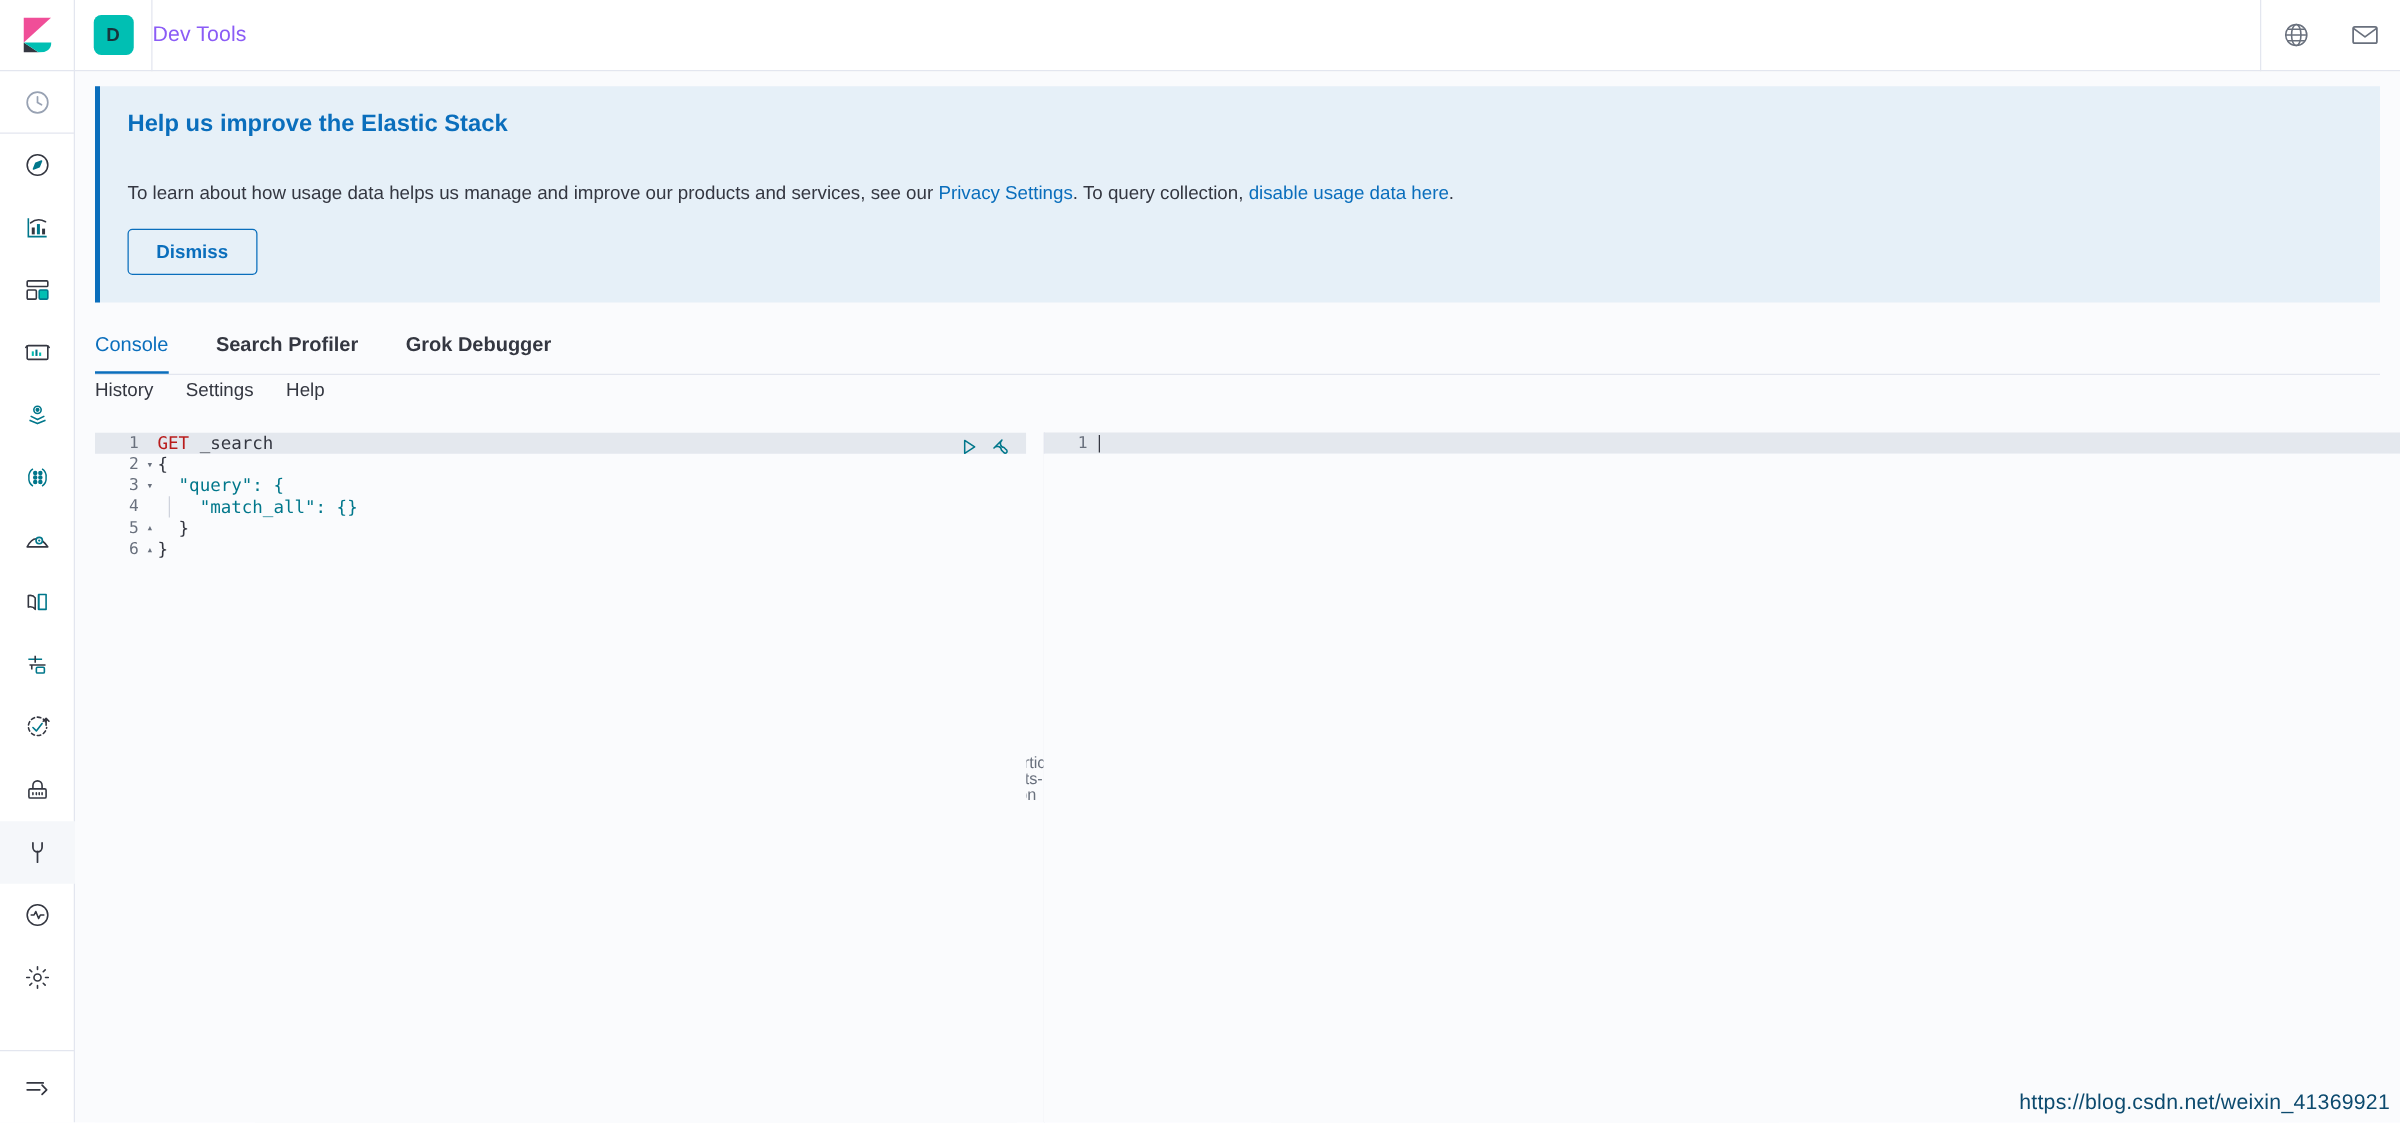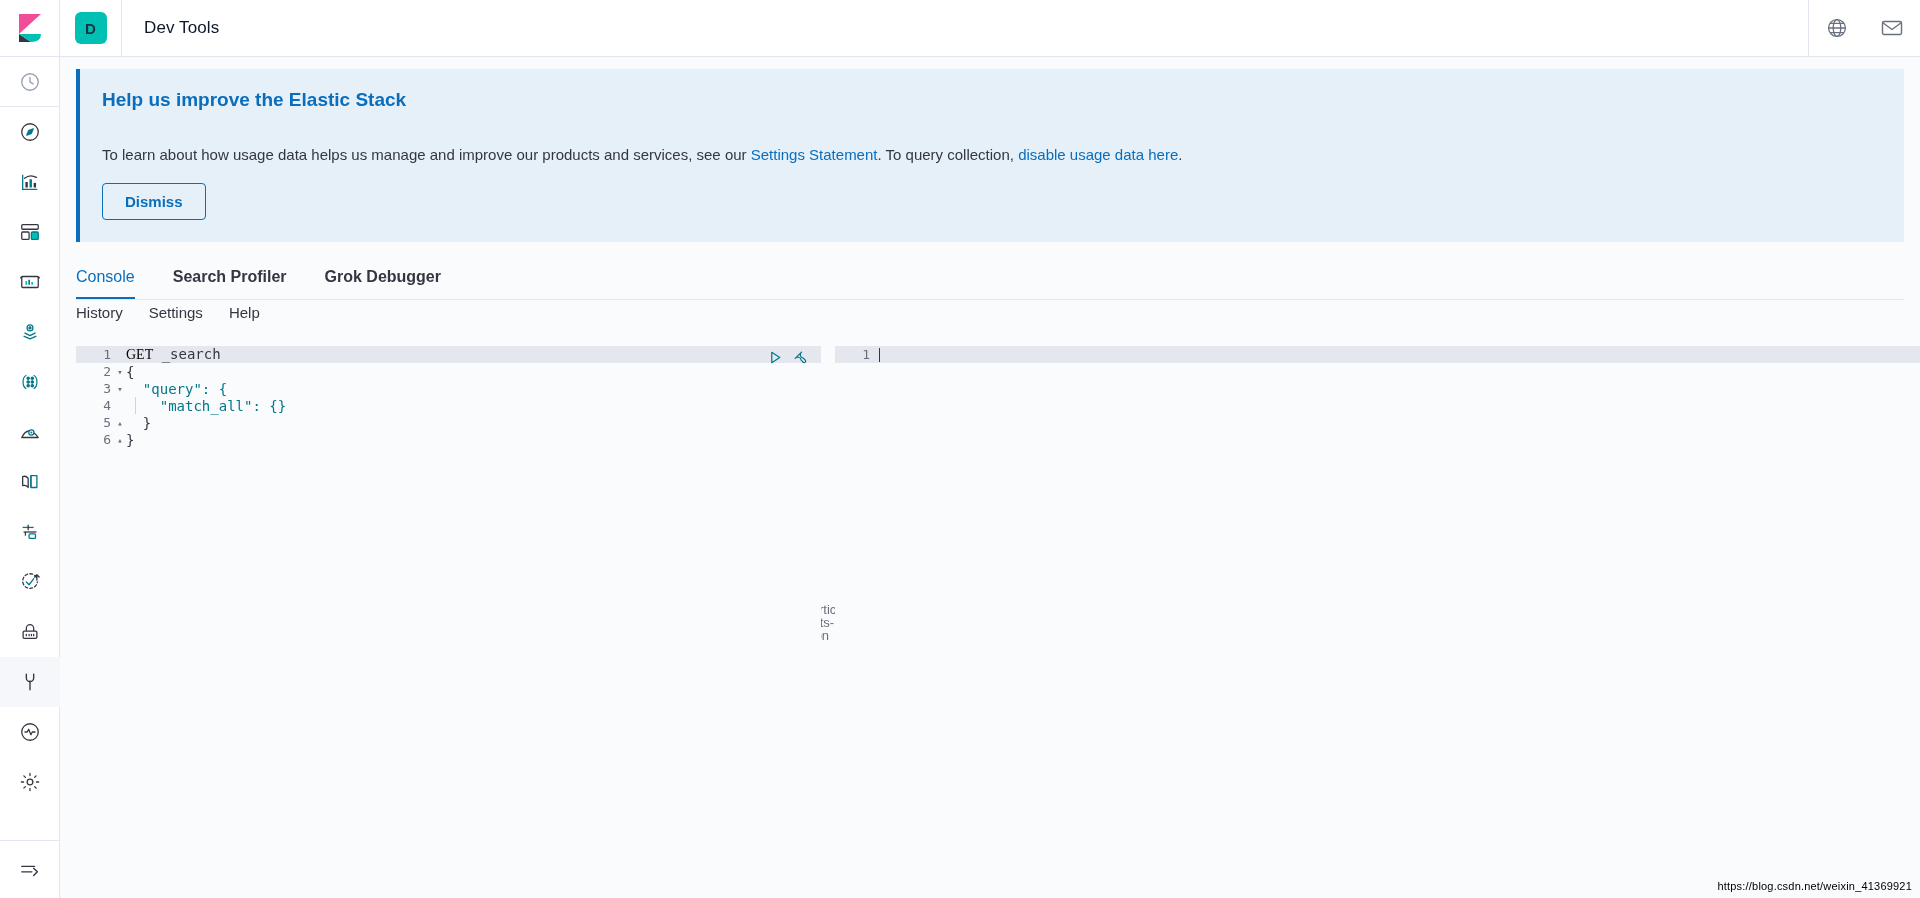--- a/index.html
+++ b/index.html
@@ -47,21 +47,21 @@
   .badge-wrap {
     width: 62px; height: 57px; display: flex; align-items: center; justify-content: center;
     border-right: 1px solid #e3e6ef;
   }
   .space-badge {
     width: 32px; height: 32px; border-radius: 6px; background: #00bfb3;
     color: #18343c; font-size: 15px; font-weight: 600;
     display: flex; align-items: center; justify-content: center;
   }
   .app-title {
-    font-size: 17px; color: #0f172a; margin-left: 22px; letter-spacing: .1px;
+    font-size: 17px; color: #8b5cf6; letter-spacing: .1px;
   }
   .topbar-right {
     margin-left: auto; display: flex; align-items: center; height: 57px;
   }
   .topbar-btn {
     width: 56px; height: 57px; display: flex; align-items: center; justify-content: center;
     cursor: pointer;
   }
   .topbar-btn.first { border-left: 1px solid #e3e6ef; }
 
@@ -119,21 +119,21 @@
   .code-line.hl { background: #e4e8ee; }
   .gutter {
     width: 38px; flex: 0 0 38px; text-align: right; padding-right: 3px;
     color: #69707d; font-size: 13px; user-select: none;
   }
   .fold {
     width: 12px; flex: 0 0 12px; color: #69707d; font-size: 9px;
     display: flex; align-items: center; justify-content: center;
   }
   .code-text { white-space: pre; color: #343741; }
-  .tok-method { color: #000000; font-family: Liberation Serif, serif; }
+  .tok-method { color: #b91c1c; }
   .tok-url { color: #343741; }
   .tok-key { color: #00778b; }
   .tok-punc { color: #343741; }
   .indent-guide {
     position: absolute; left: 59px; top: 0; width: 1px; height: 17px; background: #cfd3dd;
   }
 
   .action-icons {
     position: absolute; left: 692px; top: 4px; display: flex; gap: 9px; align-items: center;
   }
@@ -157,21 +157,21 @@
   .resp-cursor {
     width: 1px; height: 14px; background: #343741; margin-left: 6px;
   }
   .resp-body { position: absolute; top: 17px; left: 0; right: 0; bottom: 0; background: #fafbfd; }
   .pane-divider {
     position: absolute; top: 0; left: 0; width: 1px; bottom: 0; background: #e3e6ef;
   }
 
   .watermark {
     position: absolute; right: 8px; bottom: 6px;
-    font-size: 11px; color: #000000; letter-spacing: .2px;
+    font-size: 17px; color: #0c4a6e; letter-spacing: .2px;
     font-family: "Liberation Sans", sans-serif;
   }
 </style>
 </head>
 <body>
 
 <div class="app">
 
   <div class="rail">
 
@@ -345,21 +345,21 @@
           </svg>
         </div>
       </div>
     </div>
 
     <div class="content">
 
       <div class="callout">
         <div class="callout-title">Help us improve the Elastic Stack</div>
         <div class="callout-body">
-          <span>To learn about how usage data helps us manage and improve our products and services, see our </span><a>Settings Statement</a><span>. To query collection, </span><a>disable usage data here</a><span>.</span>
+          <span>To learn about how usage data helps us manage and improve our products and services, see our </span><a>Privacy Settings</a><span>. To query collection, </span><a>disable usage data here</a><span>.</span>
         </div>
         <button class="dismiss-btn">Dismiss</button>
       </div>
 
       <div class="tabs">
         <div class="tab active">Console</div>
         <div class="tab">Search Profiler</div>
         <div class="tab">Grok Debugger</div>
       </div>
 

